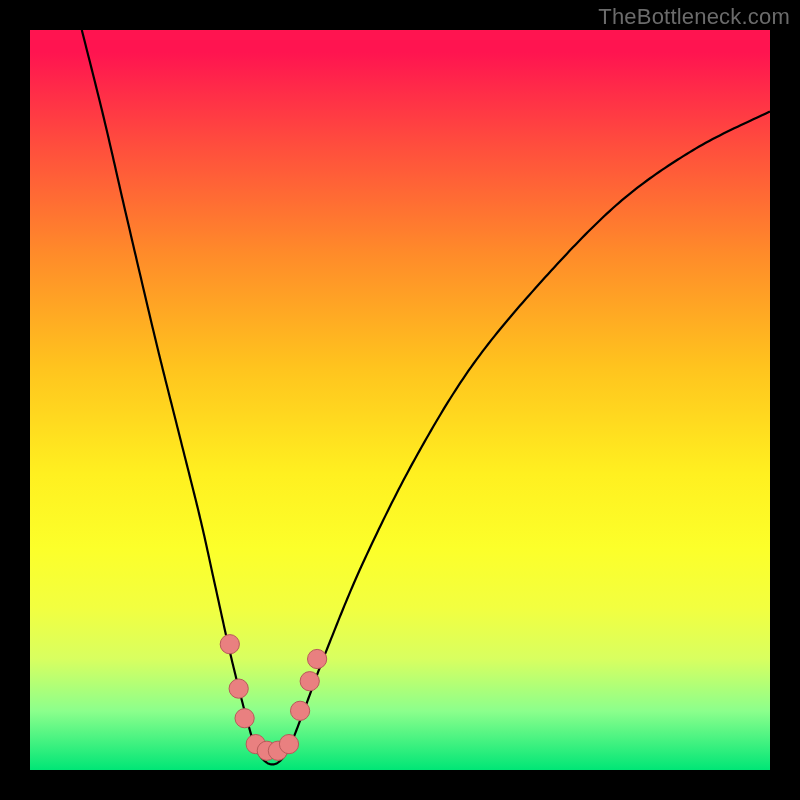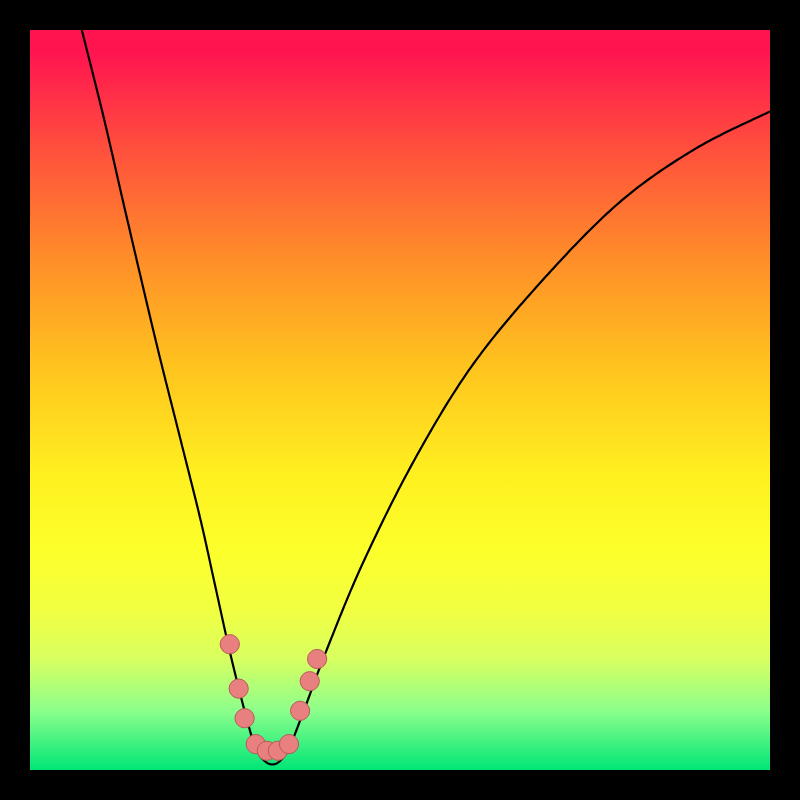--- a/index.html
+++ b/index.html
@@ -52,20 +52,21 @@
     top: 0;
     width: 740px;
     height: 740px;
   }
 </style>
 </head>
 <body>
 
 <div class="frame">
 
+  <div class="watermark">TheBottleneck.com</div>
 
   <div class="plot-area">
     <svg class="curve" viewBox="0 0 740 740" preserveAspectRatio="none">
       <path id="curve-path" fill="none" stroke="#000000" stroke-width="2.2" d="M51.80 0.00 L52.30 1.99 L52.87 4.27 L53.51 6.80 L54.22 9.58 L54.98 12.58 L55.79 15.78 L56.65 19.18 L57.56 22.75 L58.50 26.47 L59.48 30.33 L60.48 34.31 L61.51 38.39 L62.56 42.55 L63.63 46.78 L64.70 51.06 L65.78 55.36 L66.86 59.68 L67.93 64.00 L68.99 68.29 L70.04 72.54 L71.07 76.74 L72.08 80.86 L73.06 84.88 L74.00 88.80 L74.92 92.64 L75.83 96.46 L76.72 100.27 L77.61 104.06 L78.50 107.85 L79.38 111.64 L80.25 115.43 L81.13 119.22 L82.00 123.03 L82.88 126.86 L83.75 130.71 L84.64 134.59 L85.53 138.50 L86.43 142.44 L87.33 146.43 L88.25 150.47 L89.18 154.55 L90.13 158.70 L91.09 162.90 L92.07 167.17 L93.07 171.51 L94.09 175.92 L95.13 180.42 L96.20 185.00 L97.30 189.71 L98.43 194.56 L99.60 199.56 L100.79 204.68 L102.01 209.91 L103.25 215.24 L104.51 220.64 L105.79 226.11 L107.08 231.63 L108.38 237.19 L109.69 242.77 L111.00 248.36 L112.31 253.95 L113.62 259.51 L114.92 265.03 L116.21 270.51 L117.49 275.92 L118.75 281.26 L119.99 286.50 L121.21 291.63 L122.40 296.64 L123.57 301.52 L124.70 306.24 L125.80 310.80 L126.87 315.21 L127.91 319.50 L128.93 323.67 L129.93 327.74 L130.91 331.72 L131.87 335.60 L132.82 339.41 L133.75 343.14 L134.67 346.81 L135.57 350.42 L136.47 353.99 L137.36 357.51 L138.25 361.01 L139.12 364.47 L140.00 367.93 L140.87 371.37 L141.75 374.81 L142.62 378.27 L143.50 381.74 L144.39 385.23 L145.28 388.75 L146.17 392.32 L147.08 395.93 L148.00 399.60 L148.93 403.32 L149.87 407.07 L150.83 410.85 L151.79 414.66 L152.75 418.48 L153.72 422.32 L154.70 426.17 L155.67 430.02 L156.65 433.88 L157.62 437.72 L158.60 441.56 L159.56 445.39 L160.52 449.19 L161.47 452.97 L162.42 456.73 L163.35 460.44 L164.27 464.12 L165.17 467.76 L166.06 471.35 L166.93 474.88 L167.78 478.36 L168.61 481.78 L169.42 485.12 L170.20 488.40 L170.96 491.60 L171.69 494.73 L172.40 497.79 L173.09 500.78 L173.77 503.72 L174.42 506.61 L175.06 509.45 L175.68 512.24 L176.29 515.00 L176.89 517.72 L177.48 520.42 L178.06 523.09 L178.64 525.74 L179.21 528.37 L179.78 531.00 L180.34 533.62 L180.91 536.24 L181.47 538.87 L182.04 541.51 L182.62 544.16 L183.20 546.83 L183.79 549.52 L184.39 552.24 L185.00 555.00 L185.62 557.78 L186.23 560.57 L186.85 563.38 L187.47 566.19 L188.08 569.00 L188.70 571.82 L189.32 574.65 L189.93 577.47 L190.55 580.30 L191.17 583.12 L191.78 585.95 L192.40 588.76 L193.02 591.57 L193.63 594.37 L194.25 597.17 L194.87 599.95 L195.48 602.72 L196.10 605.47 L196.72 608.21 L197.33 610.93 L197.95 613.63 L198.57 616.31 L199.18 618.97 L199.80 621.60 L200.42 624.23 L201.05 626.86 L201.68 629.51 L202.31 632.15 L202.95 634.80 L203.59 637.44 L204.23 640.08 L204.87 642.70 L205.51 645.32 L206.15 647.92 L206.79 650.49 L207.43 653.05 L208.07 655.58 L208.70 658.08 L209.32 660.55 L209.94 662.99 L210.55 665.38 L211.16 667.73 L211.76 670.04 L212.35 672.30 L212.93 674.51 L213.50 676.67 L214.05 678.76 L214.60 680.80 L215.13 682.78 L215.65 684.73 L216.16 686.64 L216.66 688.51 L217.15 690.34 L217.64 692.13 L218.11 693.88 L218.57 695.60 L219.03 697.28 L219.49 698.91 L219.94 700.51 L220.38 702.08 L220.82 703.60 L221.26 705.08 L221.70 706.53 L222.14 707.93 L222.57 709.30 L223.01 710.63 L223.45 711.92 L223.89 713.17 L224.34 714.39 L224.79 715.56 L225.24 716.70 L225.70 717.80 L226.16 718.85 L226.63 719.86 L227.09 720.81 L227.55 721.72 L228.01 722.59 L228.48 723.41 L228.94 724.19 L229.40 724.93 L229.86 725.63 L230.33 726.29 L230.79 726.92 L231.25 727.51 L231.71 728.07 L232.17 728.61 L232.64 729.11 L233.10 729.59 L233.56 730.04 L234.02 730.46 L234.49 730.86 L234.95 731.25 L235.41 731.61 L235.87 731.96 L236.34 732.28 L236.80 732.60 L237.26 732.90 L237.72 733.17 L238.19 733.41 L238.65 733.63 L239.11 733.82 L239.57 733.99 L240.04 734.13 L240.50 734.24 L240.96 734.33 L241.42 734.40 L241.89 734.44 L242.35 734.45 L242.81 734.44 L243.27 734.40 L243.74 734.33 L244.20 734.24 L244.66 734.13 L245.13 733.99 L245.59 733.82 L246.05 733.63 L246.51 733.41 L246.97 733.17 L247.44 732.90 L247.90 732.60 L248.36 732.28 L248.81 731.96 L249.26 731.61 L249.71 731.25 L250.15 730.86 L250.59 730.46 L251.03 730.04 L251.46 729.59 L251.90 729.11 L252.34 728.61 L252.78 728.07 L253.22 727.51 L253.66 726.92 L254.11 726.29 L254.57 725.63 L255.03 724.93 L255.49 724.19 L255.96 723.41 L256.45 722.59 L256.94 721.72 L257.44 720.81 L257.95 719.86 L258.47 718.85 L259.00 717.80 L259.54 716.70 L260.08 715.56 L260.62 714.39 L261.17 713.17 L261.71 711.92 L262.27 710.63 L262.82 709.30 L263.39 707.93 L263.95 706.53 L264.53 705.08 L265.11 703.60 L265.71 702.08 L266.31 700.51 L266.92 698.91 L267.55 697.28 L268.18 695.60 L268.83 693.88 L269.49 692.13 L270.17 690.34 L270.86 688.51 L271.57 686.64 L272.30 684.73 L273.04 682.78 L273.80 680.80 L274.57 678.78 L275.34 676.74 L276.12 674.66 L276.90 672.56 L277.69 670.42 L278.48 668.25 L279.29 666.05 L280.10 663.81 L280.93 661.53 L281.78 659.21 L282.64 656.84 L283.51 654.44 L284.41 651.99 L285.33 649.49 L286.27 646.94 L287.23 644.35 L288.22 641.70 L289.24 639.00 L290.28 636.25 L291.36 633.44 L292.47 630.57 L293.61 627.64 L294.79 624.65 L296.00 621.60 L297.25 618.48 L298.52 615.28 L299.82 612.02 L301.14 608.68 L302.49 605.29 L303.86 601.83 L305.26 598.31 L306.69 594.74 L308.14 591.12 L309.62 587.45 L311.12 583.73 L312.65 579.98 L314.20 576.18 L315.78 572.35 L317.39 568.48 L319.02 564.59 L320.68 560.67 L322.36 556.73 L324.07 552.77 L325.81 548.80 L327.57 544.81 L329.35 540.81 L331.16 536.81 L333.00 532.80 L334.87 528.76 L336.77 524.66 L338.72 520.51 L340.69 516.30 L342.70 512.06 L344.74 507.77 L346.80 503.44 L348.90 499.09 L351.02 494.71 L353.16 490.31 L355.33 485.89 L357.51 481.46 L359.72 477.03 L361.94 472.59 L364.18 468.16 L366.44 463.73 L368.70 459.32 L370.98 454.93 L373.27 450.55 L375.57 446.21 L377.87 441.90 L380.18 437.62 L382.49 433.39 L384.80 429.20 L387.11 425.04 L389.43 420.90 L391.74 416.77 L394.07 412.65 L396.40 408.55 L398.73 404.46 L401.08 400.38 L403.44 396.31 L405.81 392.26 L408.19 388.22 L410.59 384.19 L413.01 380.18 L415.45 376.17 L417.91 372.18 L420.39 368.21 L422.90 364.24 L425.43 360.29 L427.99 356.36 L430.57 352.43 L433.19 348.52 L435.84 344.62 L438.52 340.73 L441.24 336.86 L444.00 333.00 L446.80 329.15 L449.65 325.29 L452.54 321.44 L455.48 317.60 L458.45 313.76 L461.46 309.93 L464.50 306.11 L467.57 302.30 L470.67 298.51 L473.78 294.73 L476.92 290.96 L480.08 287.21 L483.24 283.48 L486.42 279.78 L489.60 276.09 L492.79 272.43 L495.97 268.79 L499.15 265.19 L502.33 261.61 L505.50 258.06 L508.65 254.54 L511.79 251.06 L514.90 247.61 L518.00 244.20 L521.08 240.82 L524.17 237.44 L527.25 234.09 L530.33 230.75 L533.42 227.44 L536.50 224.14 L539.58 220.86 L542.67 217.61 L545.75 214.39 L548.83 211.19 L551.92 208.03 L555.00 204.89 L558.08 201.78 L561.17 198.71 L564.25 195.67 L567.33 192.67 L570.42 189.71 L573.50 186.79 L576.58 183.91 L579.67 181.08 L582.75 178.29 L585.83 175.54 L588.92 172.85 L592.00 170.20 L595.08 167.60 L598.17 165.06 L601.25 162.56 L604.33 160.11 L607.42 157.70 L610.50 155.34 L613.58 153.02 L616.67 150.74 L619.75 148.50 L622.83 146.29 L625.92 144.12 L629.00 141.99 L632.08 139.88 L635.17 137.81 L638.25 135.77 L641.33 133.75 L644.42 131.76 L647.50 129.79 L650.58 127.84 L653.67 125.92 L656.75 124.02 L659.83 122.13 L662.92 120.26 L666.00 118.40 L669.14 116.54 L672.40 114.68 L675.76 112.81 L679.19 110.95 L682.69 109.09 L686.23 107.24 L689.81 105.41 L693.41 103.60 L697.00 101.82 L700.58 100.06 L704.13 98.34 L707.63 96.66 L711.06 95.03 L714.41 93.44 L717.67 91.91 L720.81 90.44 L723.83 89.04 L726.70 87.70 L729.41 86.44 L731.95 85.25 L734.29 84.15 L736.42 83.14 L738.33 82.22 L740.00 81.40 "></path>
       <g id="markers">
           <circle cx="199.80" cy="614.20" r="9.62" fill="#e98080" stroke="#b85a5a" stroke-width="1"></circle>
           <circle cx="208.68" cy="658.60" r="9.62" fill="#e98080" stroke="#b85a5a" stroke-width="1"></circle>
           <circle cx="214.60" cy="688.20" r="9.62" fill="#e98080" stroke="#b85a5a" stroke-width="1"></circle>
           <circle cx="225.70" cy="714.10" r="9.62" fill="#e98080" stroke="#b85a5a" stroke-width="1"></circle>
           <circle cx="236.80" cy="720.76" r="9.62" fill="#e98080" stroke="#b85a5a" stroke-width="1"></circle>

